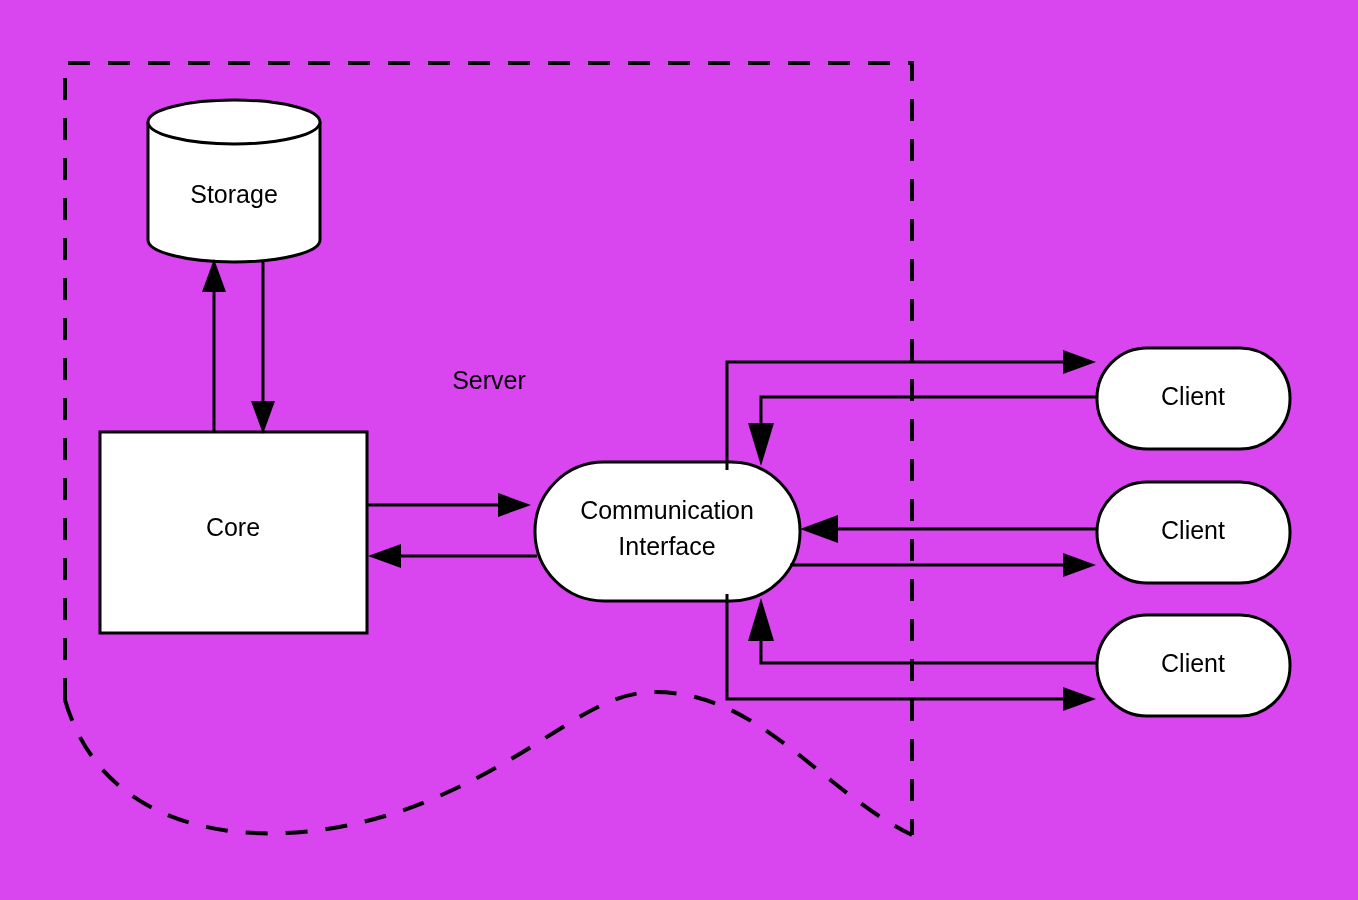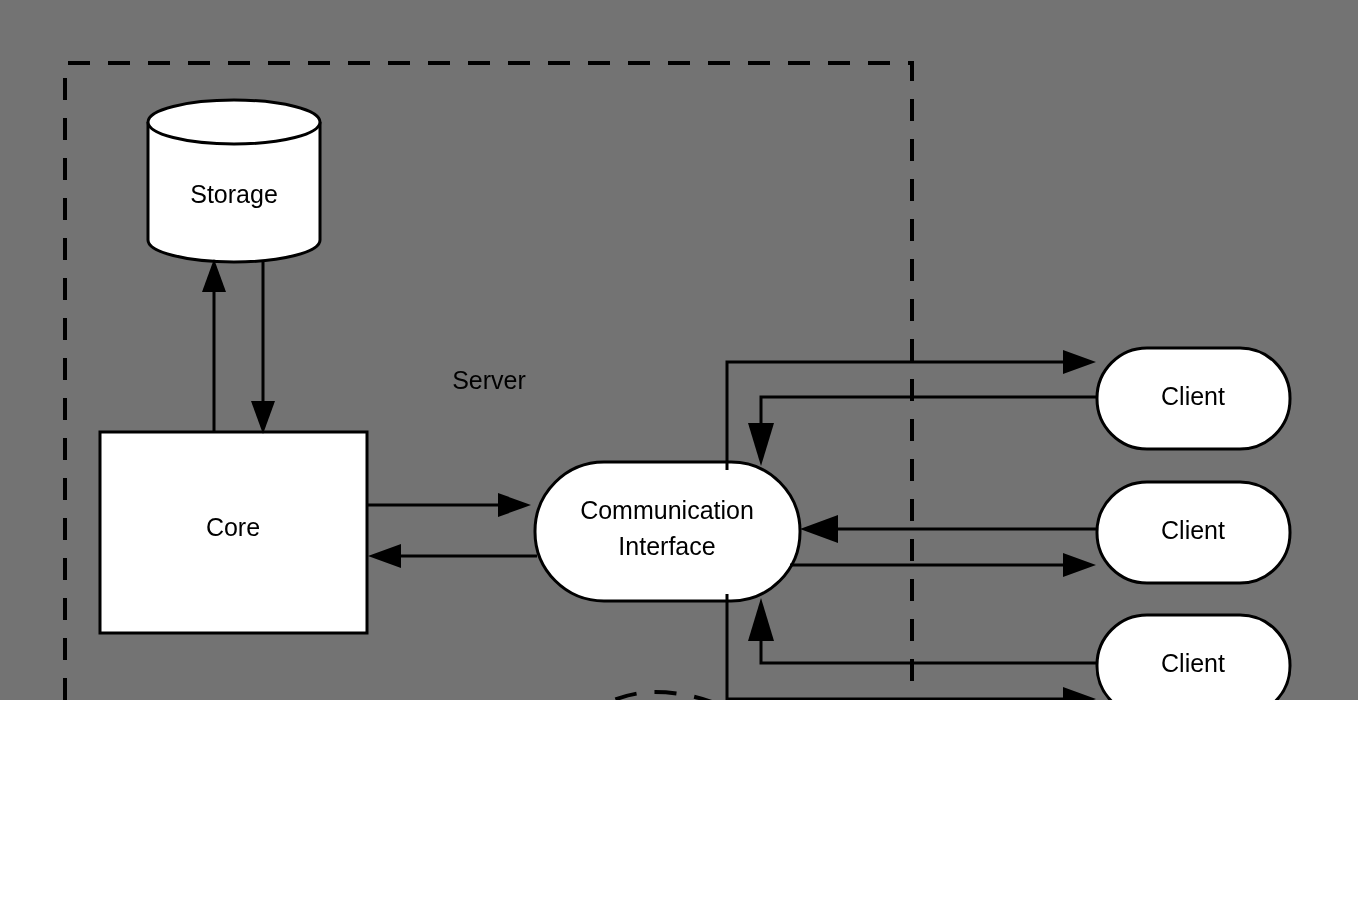--- a/index.html
+++ b/index.html
@@ -7,22 +7,22 @@
     margin: 0;
     padding: 0;
     background: #ffffff;
   }
   body {
     font-family: "Liberation Sans", sans-serif;
   }
   #diagram-root {
     position: relative;
     width: 1358px;
-    height: 700px;
-    background: #737373;
+    height: 900px;
+    background: #d946ef;
     overflow: hidden;
     text-decoration: underline;
   }
   svg#diagram-svg {
     display: block;
     width: 1358px;
     height: 900px;
   }
   .node-shape {
     fill: #ffffff;

